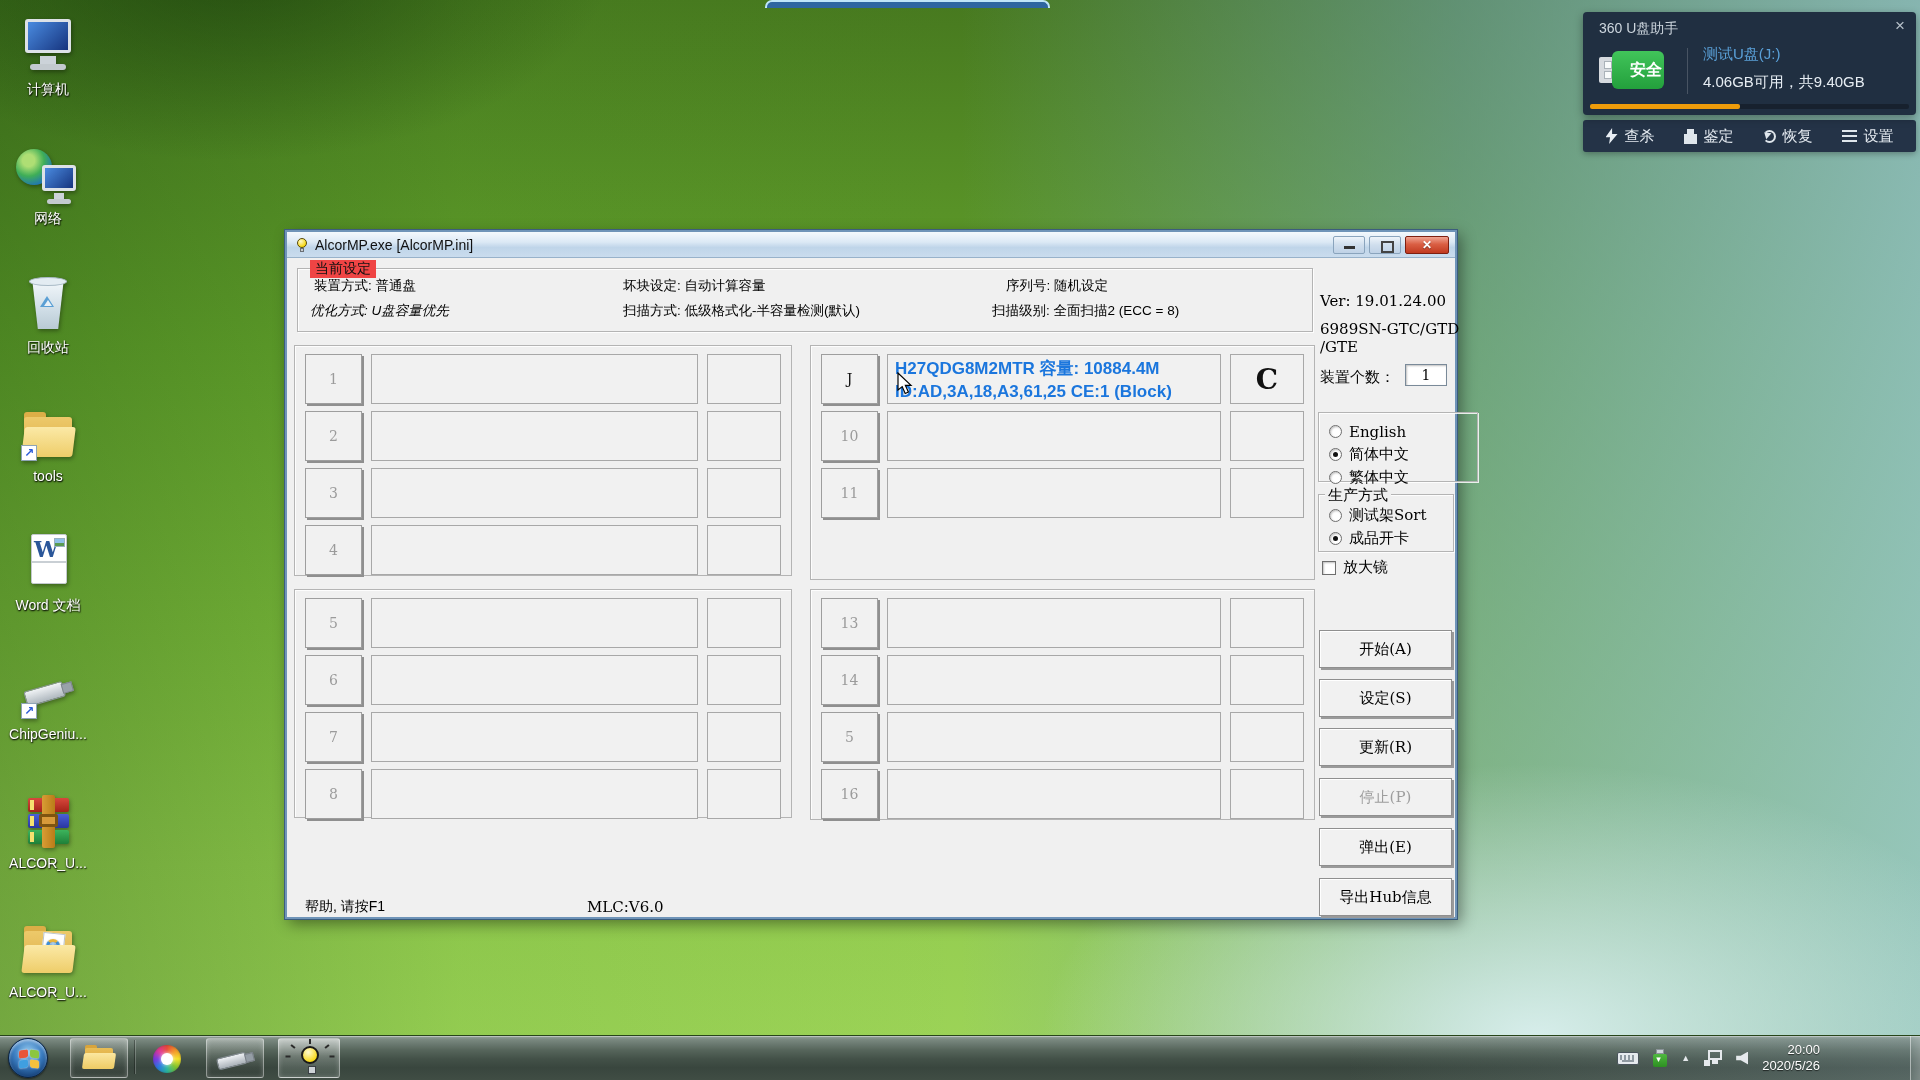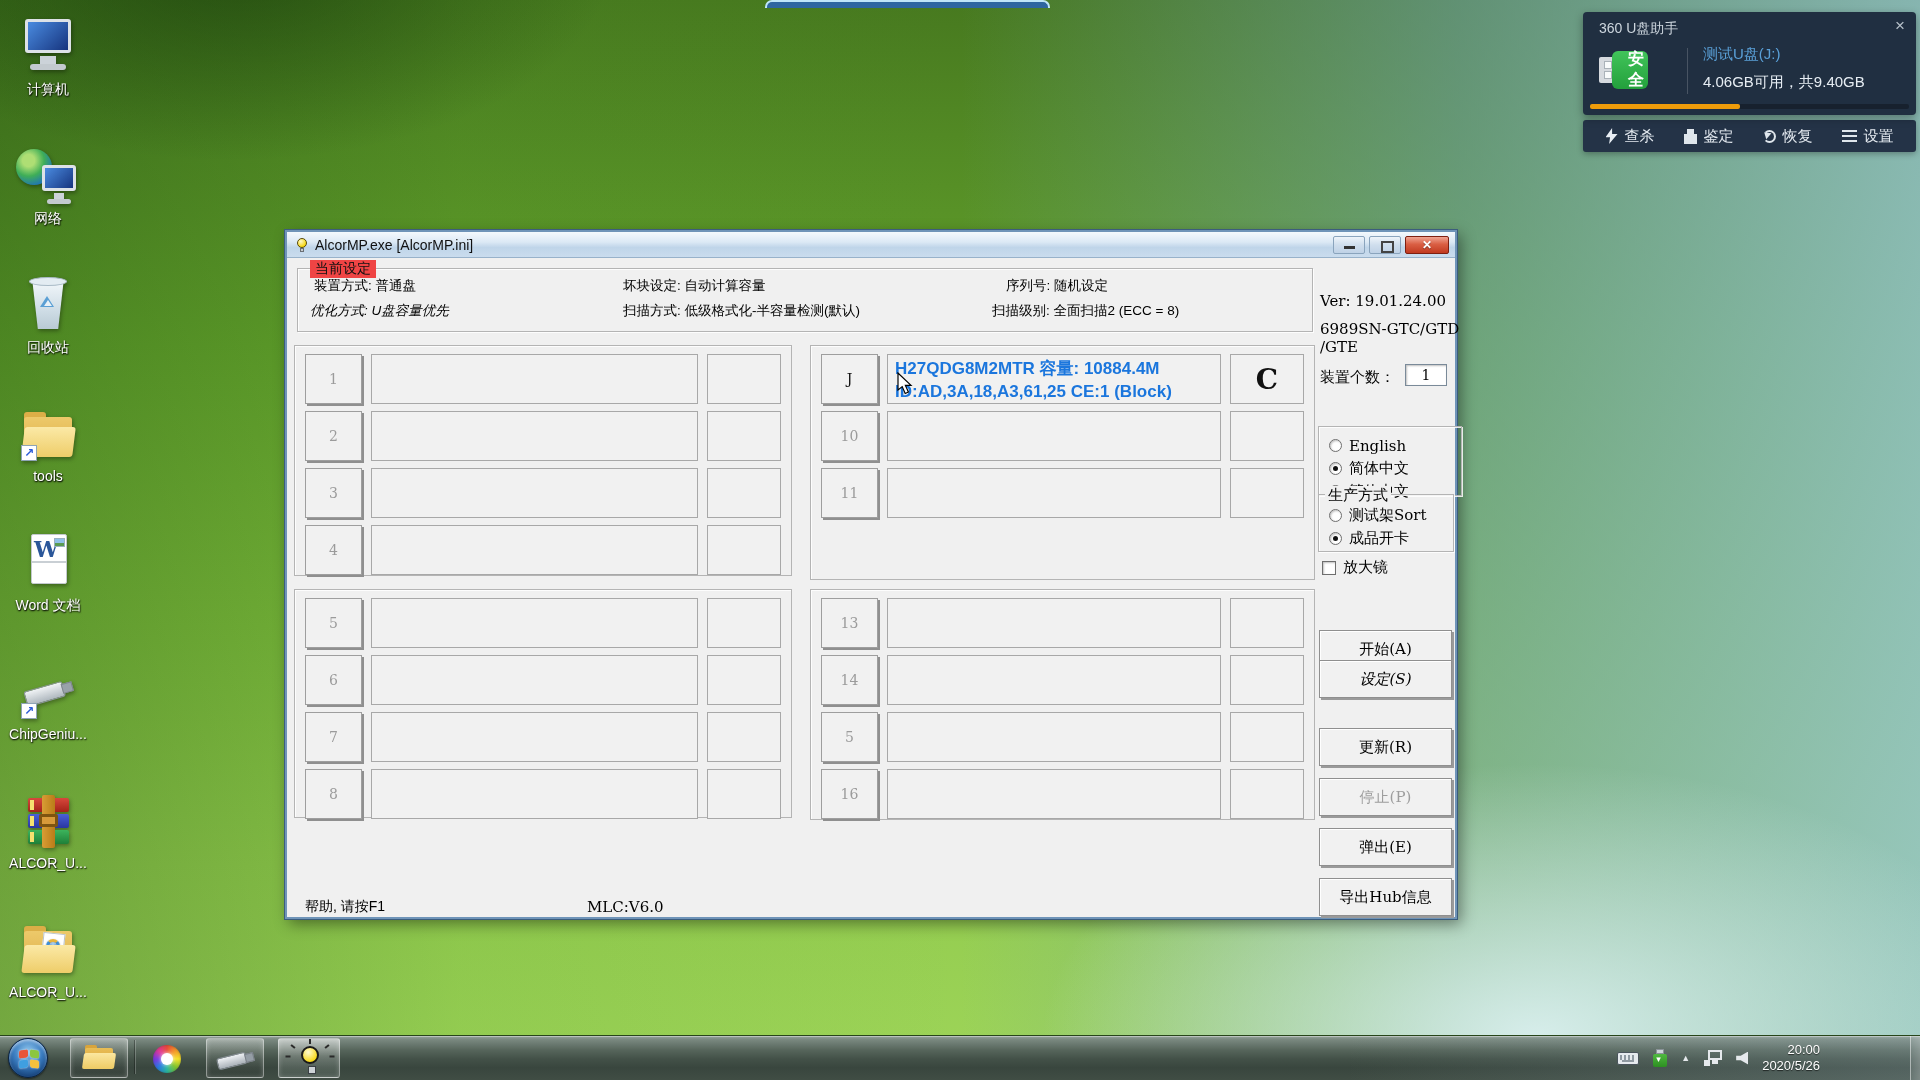--- a/index.html
+++ b/index.html
@@ -117,49 +117,49 @@
      font:bold 28px "DejaVu Serif",serif; color:#111; }
 
   
   .panel { position:absolute; left:1031px; top:26px; width:139px; bottom:0; font-family:"DejaVu Serif",serif; }
   .p-abs { position:absolute; white-space:nowrap; }
   .ver { left:2px; top:34px; font-size:15px; color:#000; }
   .model { left:2px; top:62px; font-size:15px; line-height:18px; color:#000; }
   .devcount-lbl { left:2px; top:110px; font-size:15px; }
   .devcount-input { position:absolute; left:87px; top:106px; width:42px; height:22px; border:1px solid #7a8a99;
      box-shadow:inset 1px 1px 2px rgba(0,0,0,0.25); background:#fff; text-align:center; font:14px "DejaVu Serif",serif; }
-  .langbox { left:0; top:168px; width:144px; height:70px; padding:7px 0 0 10px; }
+  .langbox { left:0; top:154px; width:160px; height:70px; padding:7px 0 0 10px; }
   .prodlabel { left:7px; top:228px; font-size:15px; background:#f0f0f0; padding:0 3px; z-index:2; }
   .prodbox { left:0; top:236px; width:136px; height:58px; padding:9px 0 0 10px; }
   .ctl-row { display:flex; align-items:center; gap:7px; height:23px; font-size:15px; }
   .radio { width:13px; height:13px; border-radius:50%; background:#fff; border:1px solid #6e6e6e;
      box-shadow:inset 1px 1px 2px rgba(0,0,0,0.25); position:relative; flex:0 0 auto; }
   .radio.checked::after { content:''; position:absolute; left:3px; top:3px; width:5px; height:5px; border-radius:50%; background:#111; }
   .chk-row { left:4px; top:300px; display:flex; align-items:center; gap:7px; font-size:15px; }
   .checkbox { width:14px; height:14px; background:#fff; border:1px solid #6e6e6e; box-shadow:inset 1px 1px 2px rgba(0,0,0,0.25); }
 
   .pbtn { position:absolute; left:1px; width:133px; height:38px; background:#f1f1f1;
      border:1px solid #8f8f8f; box-shadow:inset 1px 1px 0 #fff, 2px 2px 0 #9a9a9a;
      font:15px "DejaVu Serif",serif; color:#000; display:flex; align-items:center; justify-content:center; }
   .pbtn.disabled { color:#9d9d9d; }
-  .pb1 { top:372px; } .pb2 { top:402px;font-style:italic; } .pb3 { top:470px; } .pb4 { top:520px; } .pb5 { top:570px; } .pb6 { top:620px; }
+  .pb1 { top:372px; } .pb2 { top:421px; } .pb3 { top:470px; } .pb4 { top:520px; } .pb5 { top:570px; } .pb6 { top:620px; }
 
   .sbar-help { position:absolute; left:18px; top:666px; font-size:14px; color:#000; }
   .sbar-mlc  { position:absolute; left:300px; top:666px; font:15px "DejaVu Serif",serif; color:#000; }
 
   
   .popup { position:absolute; left:1583px; top:12px; width:333px; }
   .pcard { position:relative; height:103px; background:#202f41; border-radius:4px; box-shadow:0 3px 8px rgba(0,0,0,0.35); }
   .ptitle { position:absolute; left:16px; top:8px; font-size:14px; color:#cdd6de; }
   .pclose { position:absolute; right:11px; top:4px; font-size:17px; color:#b6c0c9; }
   .badge { position:absolute; left:16px; top:36px; width:74px; height:44px; }
   .badge .plug { position:absolute; left:0; top:9px; width:16px; height:26px; background:#d6dadf; border-radius:2px; }
   .badge .plug::before, .badge .plug::after { content:''; position:absolute; left:5px; width:6px; height:6px; background:#f8fafb; border:1px solid #aab2b9; }
   .badge .plug::before { top:4px; } .badge .plug::after { bottom:4px; }
-  .badge .safe { position:absolute; left:13px; top:3px; width:36px; height:38px; border-radius:6px;
+  .badge .safe { position:absolute; left:13px; top:3px; width:52px; height:38px; border-radius:6px;
      background:linear-gradient(180deg,#41c45a,#23a03c); color:#fff; font-size:16px; font-weight:bold;
      display:flex; align-items:center; justify-content:center;padding-left:16px; }
   .pdivider { position:absolute; left:104px; top:36px; width:1px; height:46px; background:rgba(255,255,255,0.18); }
   .pdrive { position:absolute; left:120px; top:33px; font-size:15px; color:#5aa0d8; }
   .pspace { position:absolute; left:120px; top:61px; font-size:15px; color:#e6edf3; }
   .ptrack { position:absolute; left:7px; right:7px; bottom:6px; height:5px; background:rgba(0,0,0,0.28); border-radius:2px; }
   .pfill { height:5px; width:47%; background:#ee9c0a; border-radius:2px; }
   .ptoolbar { margin-top:5px; height:32px; background:#243347; border-radius:3px; box-shadow:0 2px 6px rgba(0,0,0,0.3);
      display:flex; align-items:center; justify-content:space-around; padding:0 8px; }
   .pact { display:flex; align-items:center; gap:7px; color:#e3e9ef; font-size:15px; }

